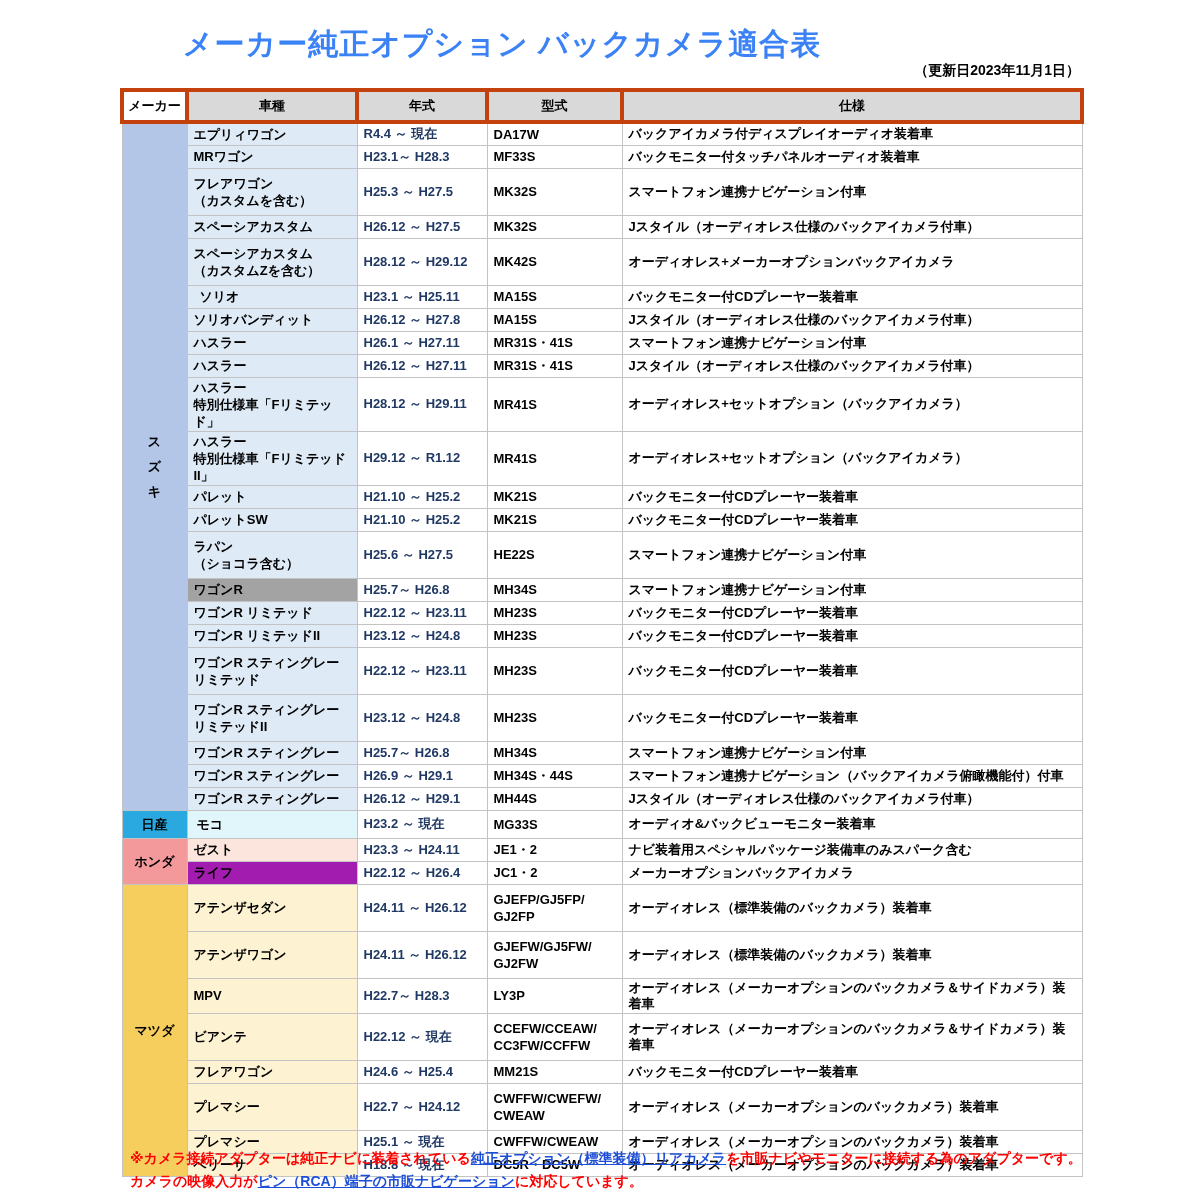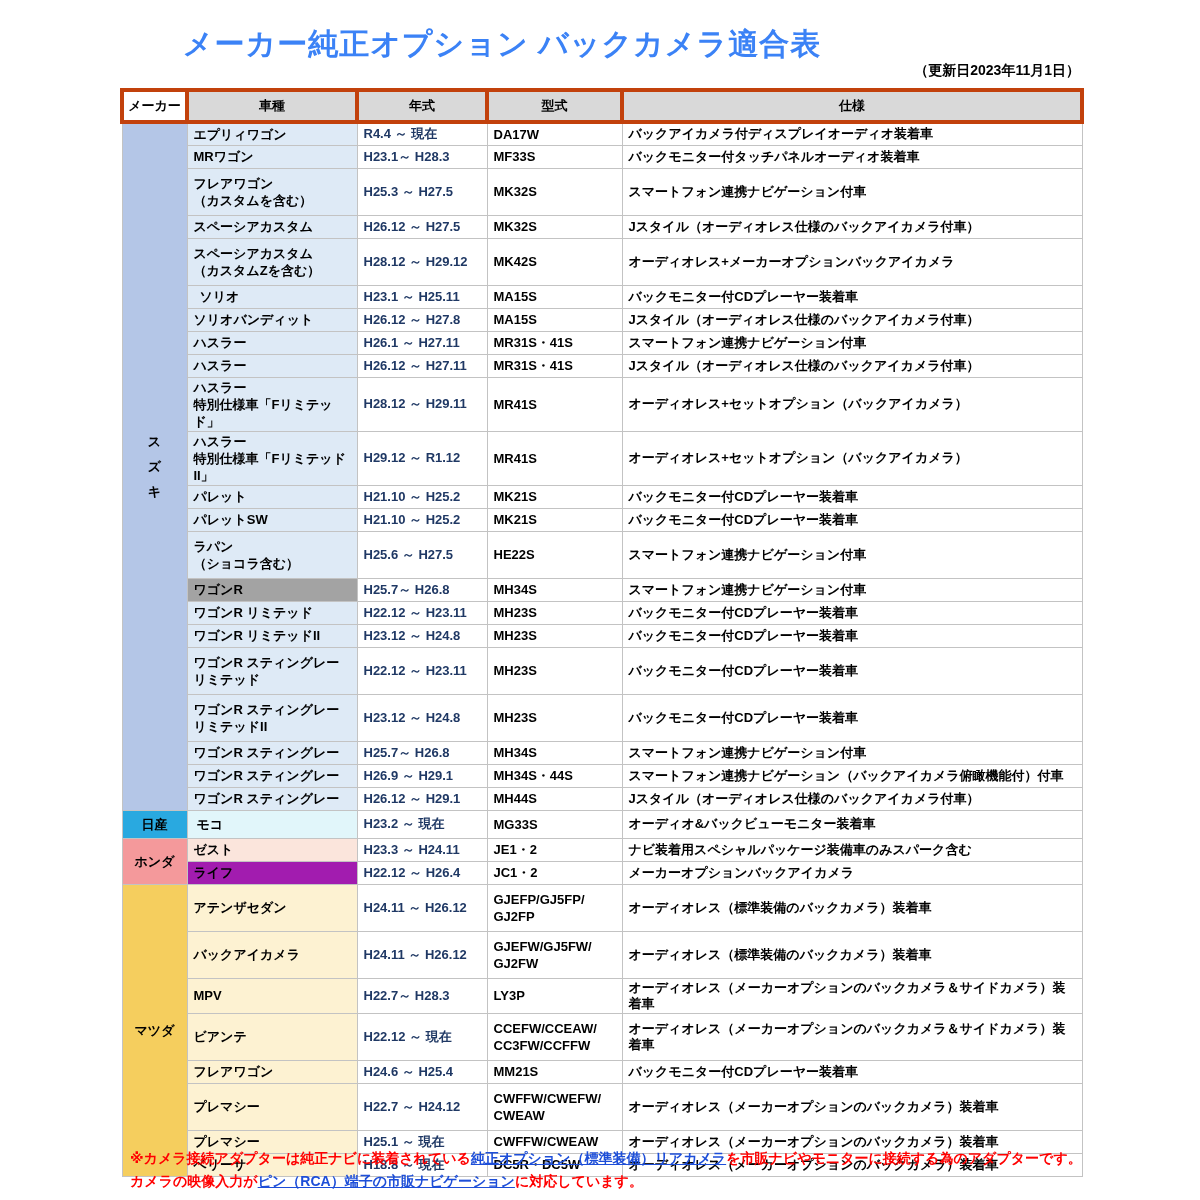--- a/index.html
+++ b/index.html
@@ -222,21 +222,21 @@
         </tr>
         <tr class="r2">
           <td class="maker-cell" rowspan="8" style="background: rgb(245, 206, 94);">マツダ</td>
           <td class="model-cell" style="background: rgb(253, 242, 210);">アテンザセダン</td>
           <td class="year-cell">H24.11 ～ H26.12</td>
           <td class="code-cell">GJEFP/GJ5FP/
 GJ2FP</td>
           <td class="spec-cell">オーディオレス（標準装備のバックカメラ）装着車</td>
         </tr>
         <tr class="r2">
-          <td class="model-cell" style="background: rgb(253, 242, 210);">バックアイカメラ</td>
+          <td class="model-cell" style="background: rgb(253, 242, 210);">アテンザワゴン</td>
           <td class="year-cell">H24.11 ～ H26.12</td>
           <td class="code-cell">GJEFW/GJ5FW/
 GJ2FW</td>
           <td class="spec-cell">オーディオレス（標準装備のバックカメラ）装着車</td>
         </tr>
         <tr class="r1">
           <td class="model-cell" style="background: rgb(253, 242, 210);">MPV</td>
           <td class="year-cell">H22.7～ H28.3</td>
           <td class="code-cell">LY3P</td>
           <td class="spec-cell">オーディオレス（メーカーオプションのバックカメラ＆サイドカメラ）装着車</td>

